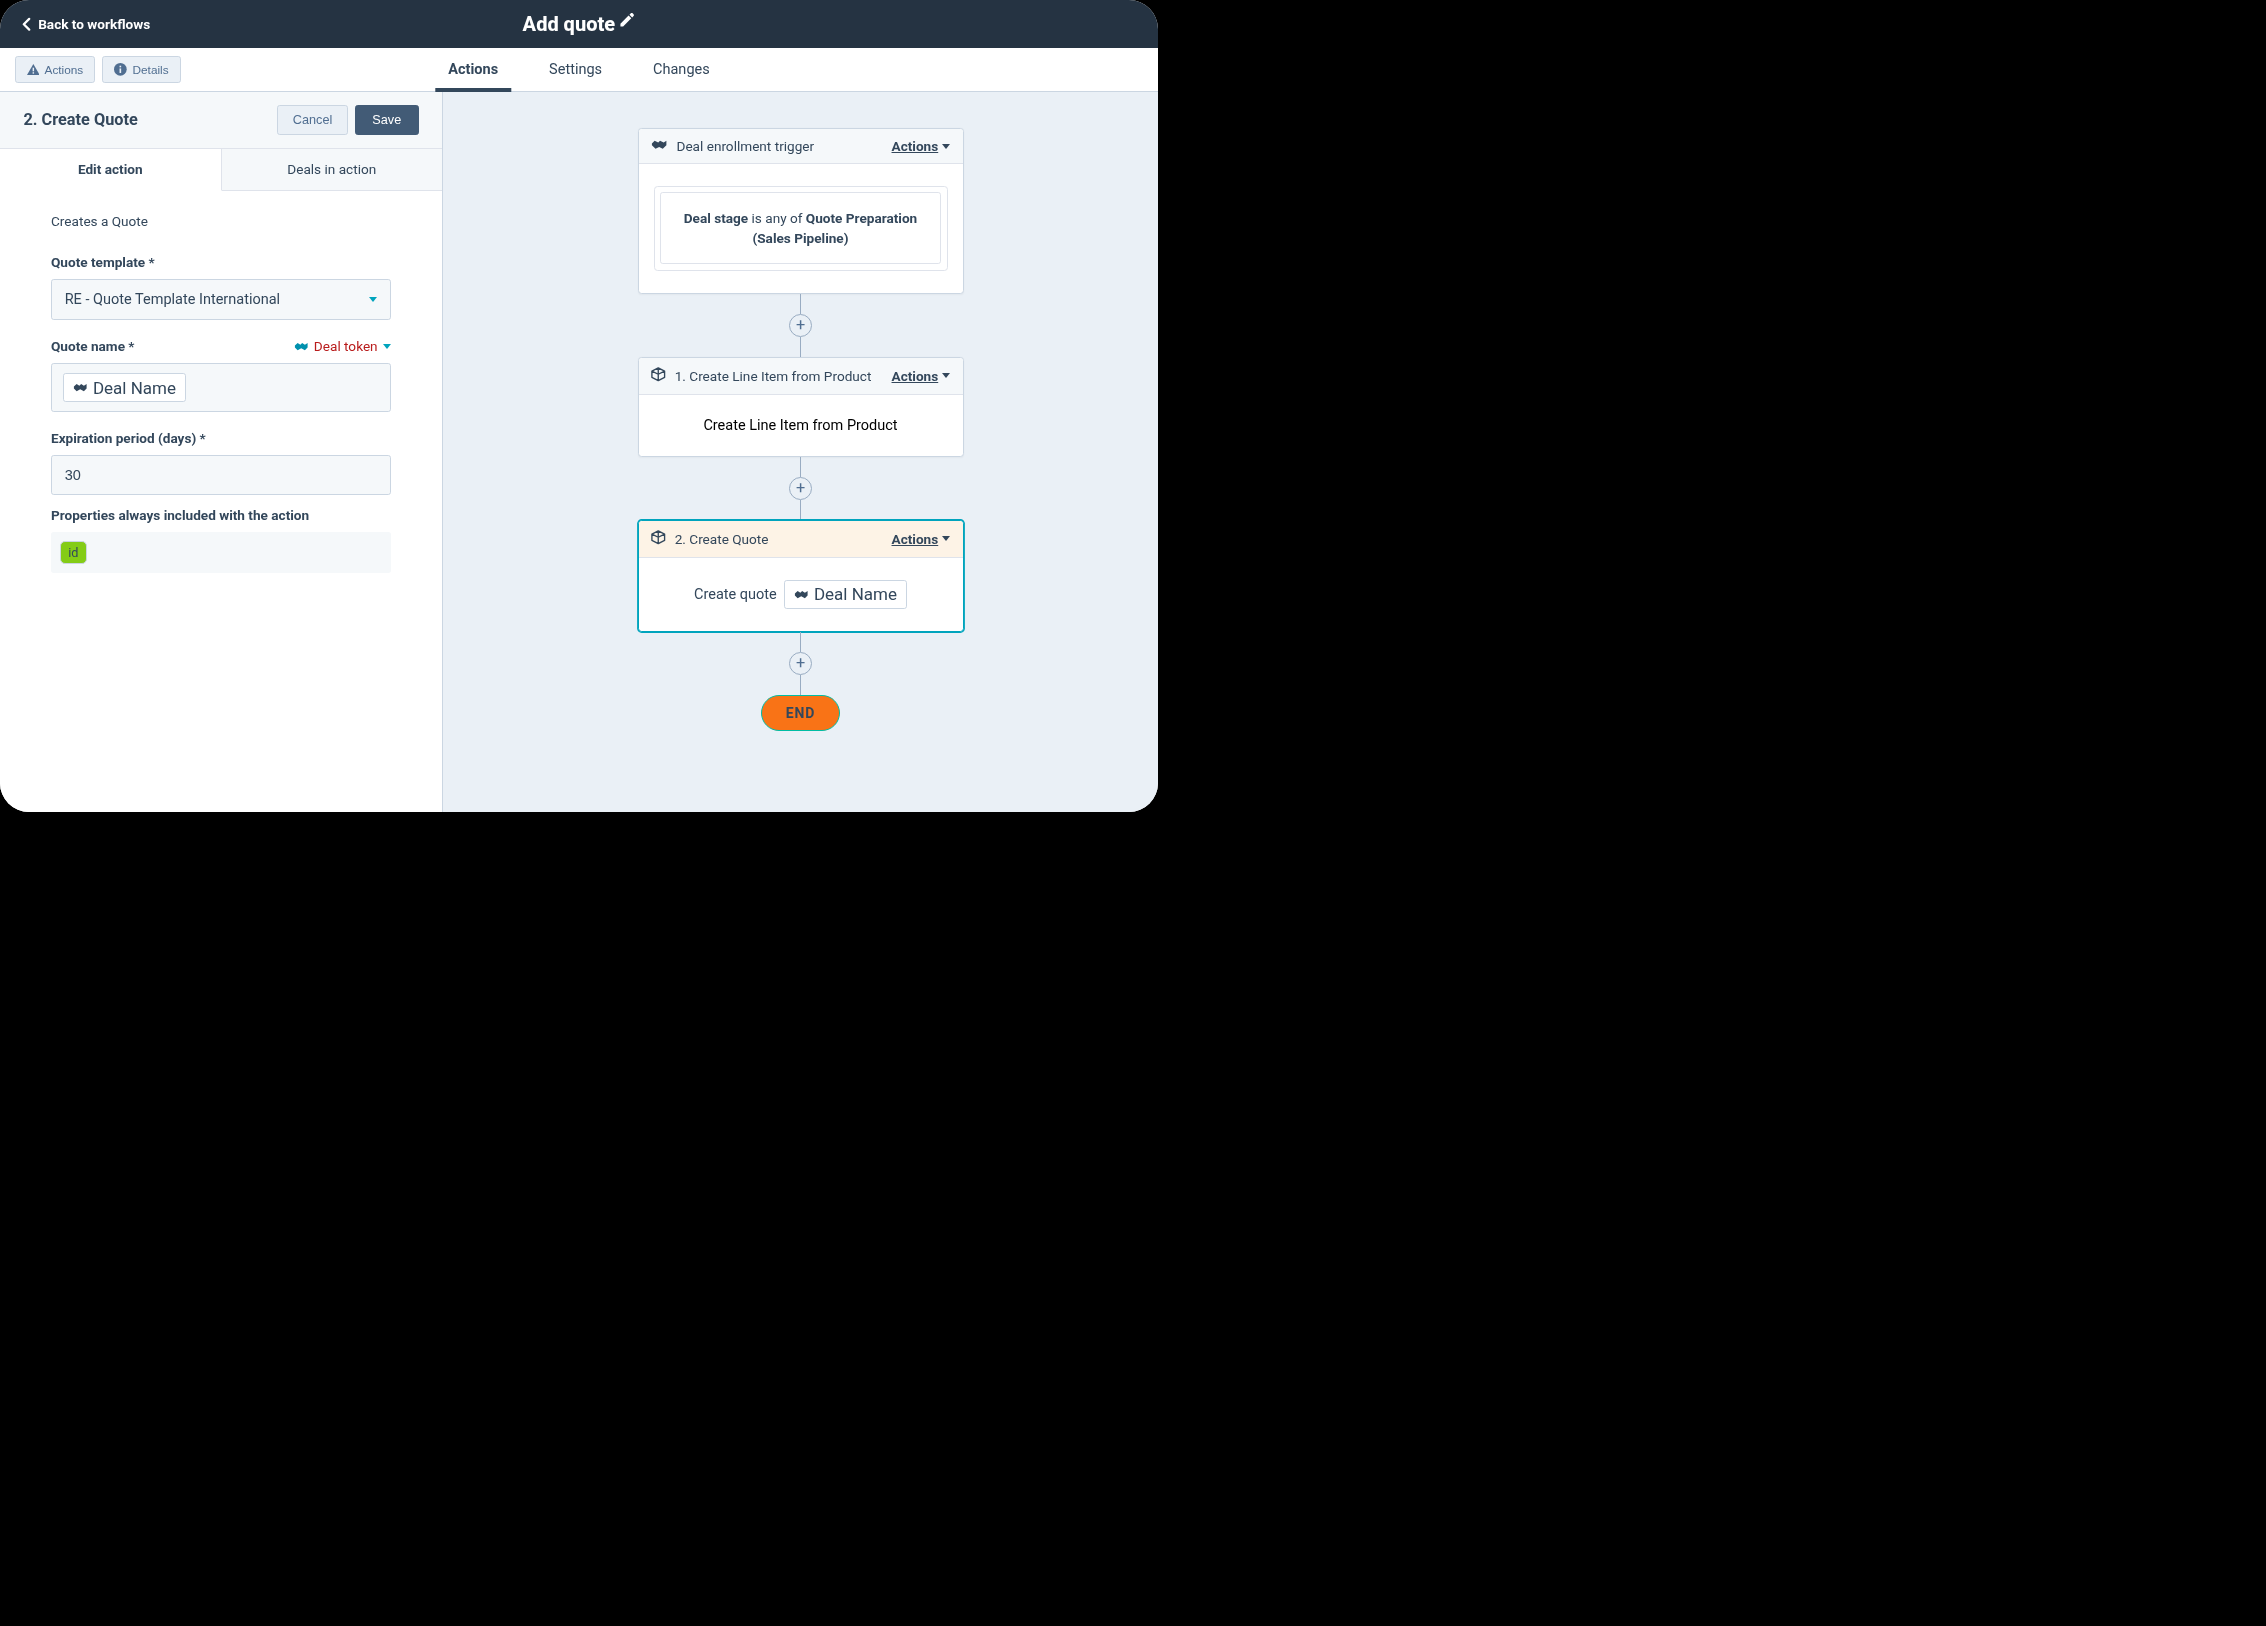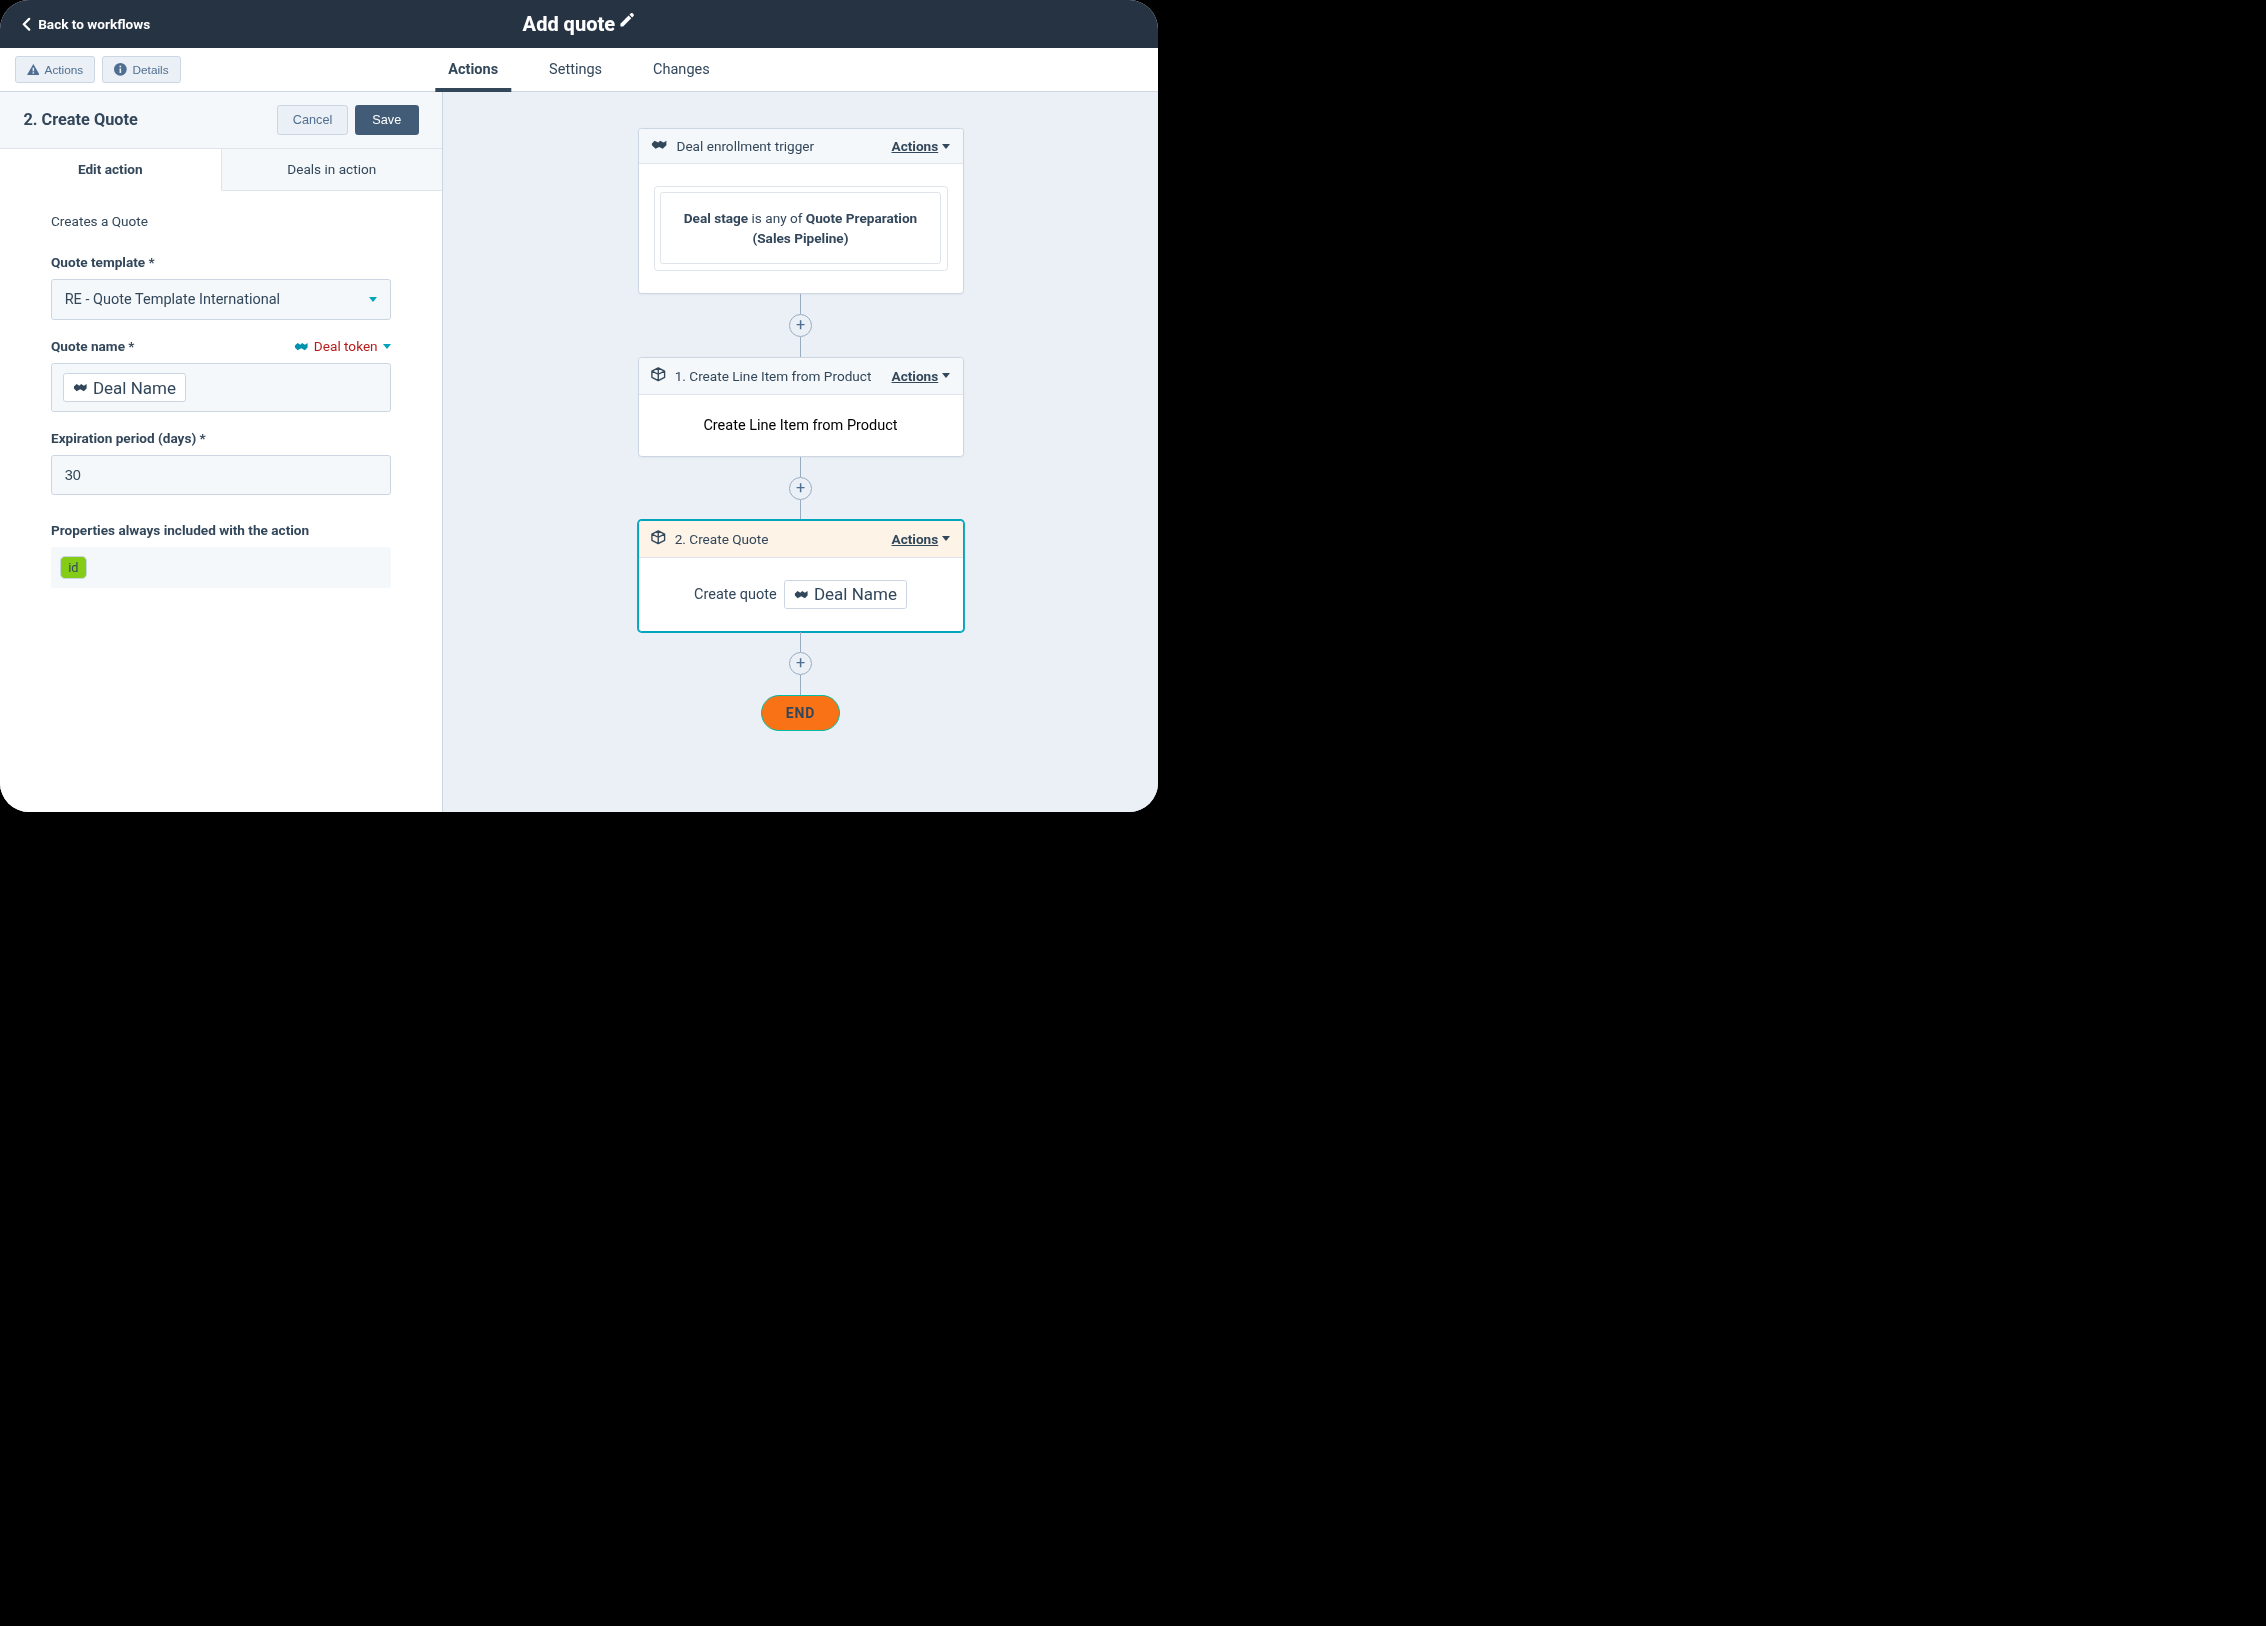--- a/index.html
+++ b/index.html
@@ -239,21 +239,21 @@
     }
     .pill svg { display: block; }
     .text-input {
       width: 100%;
       background: #f5f8fa;
       border: 0.9px solid #cbd6e2;
       border-radius: 2.7px;
       padding: 11px 12.7px;
       font-size: 14.5px;
       color: #33475b;
-      margin-bottom: 27px;
+      margin-bottom: 12px;
     }
     .props-box {
       background: #f5f8fa;
       border-radius: 2.7px;
       padding: 9px;
     }
     .prop-chip {
       display: inline-block;
       background: #84cc16;
       border: 0.9px solid #cbd6e2;

